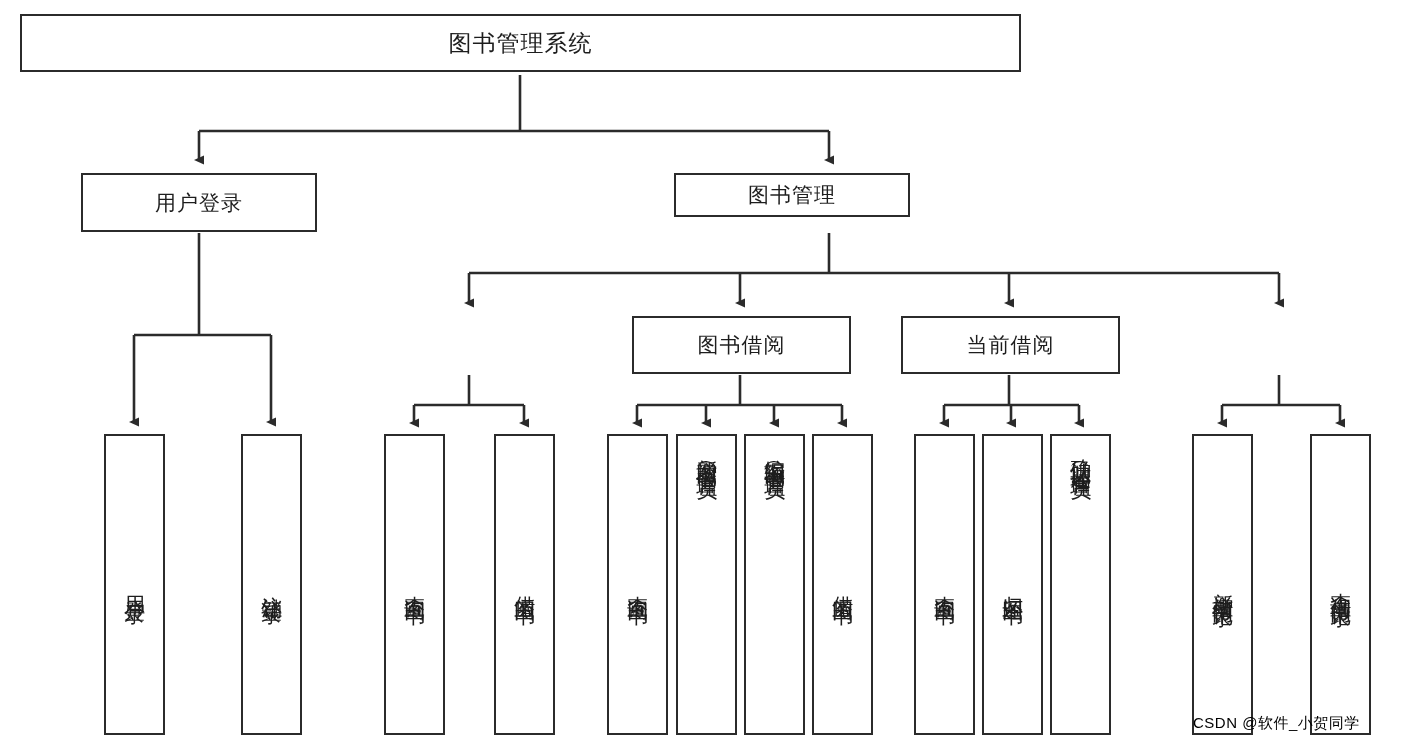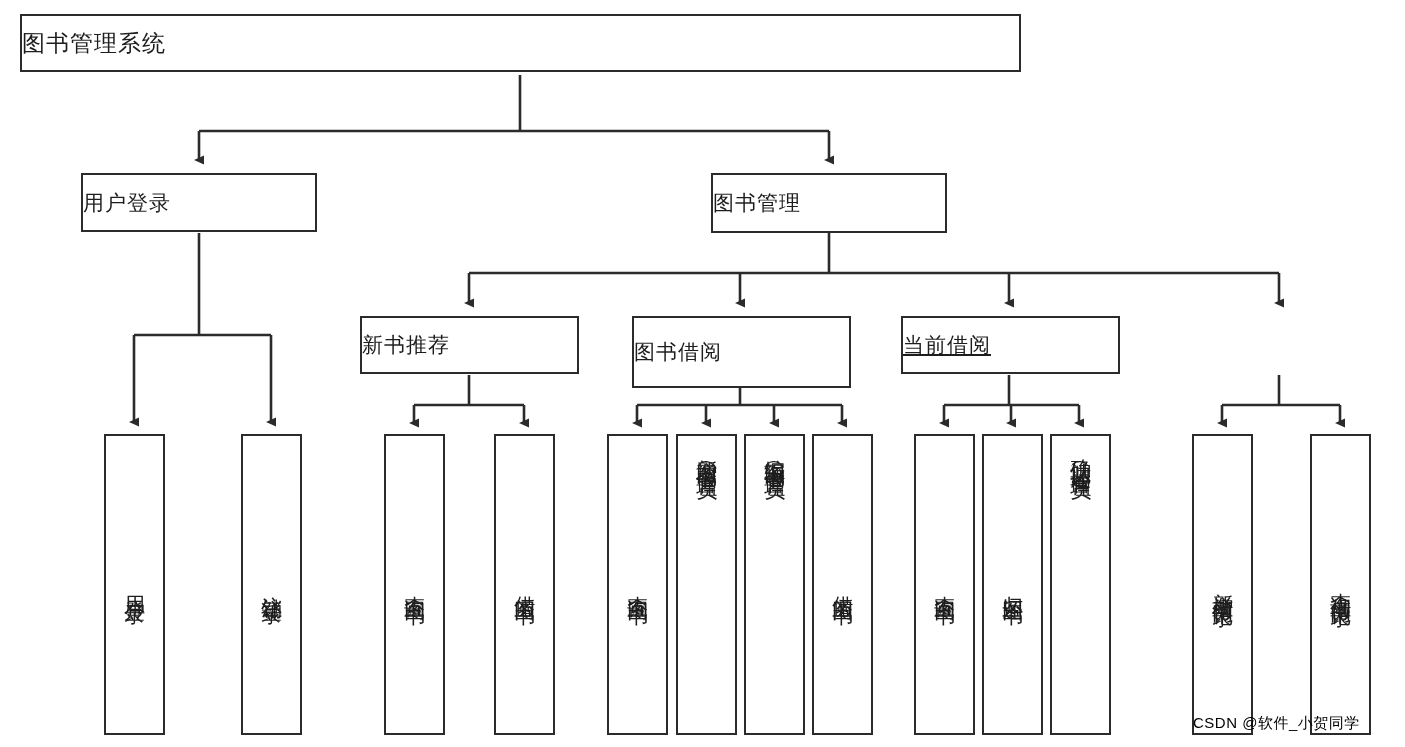--- a/index.html
+++ b/index.html
@@ -12,21 +12,21 @@
   #stage{position:relative;width:1405px;height:747px;}
   svg#wires{position:absolute;left:0;top:0;width:1405px;height:747px;pointer-events:none;}
 
   .node{
     position:absolute;
     box-sizing:border-box;
     background:#ffffff;
     border:2.5px solid #2b2b2b;
     display:flex;
     align-items:center;
-    justify-content:flex-start;
+    justify-content:center;
     color:#1d1d1d;
     z-index:2;
   }
   .node.root{ font-size:23px; letter-spacing:1px; }
   .node.lvl2{ font-size:21px; letter-spacing:1px; }
   .node.lvl3{ font-size:21px; letter-spacing:1px; }
 
   .leaf{
     position:absolute;
     box-sizing:border-box;
@@ -117,31 +117,28 @@
     </g>
   </svg>
 
   <div class="node root" style="left:20px;top:14px;width:1001px;height:58px;">
     <span>图书管理系统</span>
   </div>
 
   <div class="node lvl2" style="left:81px;top:173px;width:236px;height:59px;">
     <span>用户登录</span>
   </div>
-  <div class="node lvl2" style="left:711px;top:173px;width:236px;height:60px;">
+  <div class="node lvl2" style="left:674px;top:173px;width:236px;height:44px;">
     <span>图书管理</span>
   </div>
 
-  <div class="node lvl3" style="left:360px;top:316px;width:219px;height:58px;">
-    <span>新书推荐</span>
-  </div>
-  <div class="node lvl3" style="left:632px;top:316px;width:219px;height:72px;">
+  <div class="node lvl3" style="left:632px;top:316px;width:219px;height:58px;">
     <span>图书借阅</span>
   </div>
-  <div class="node lvl3" style="left:901px;top:316px;width:219px;height:58px;text-decoration:underline;">
+  <div class="node lvl3" style="left:901px;top:316px;width:219px;height:58px;">
     <span>当前借阅</span>
   </div>
 
   <div class="leaf centerv" style="left:104px;top:434px;width:61px;height:301px;">
     <span class="vtext">用户登录</span>
   </div>
   <div class="leaf centerv" style="left:241px;top:434px;width:61px;height:301px;">
     <span class="vtext">注销登录</span>
   </div>
 

